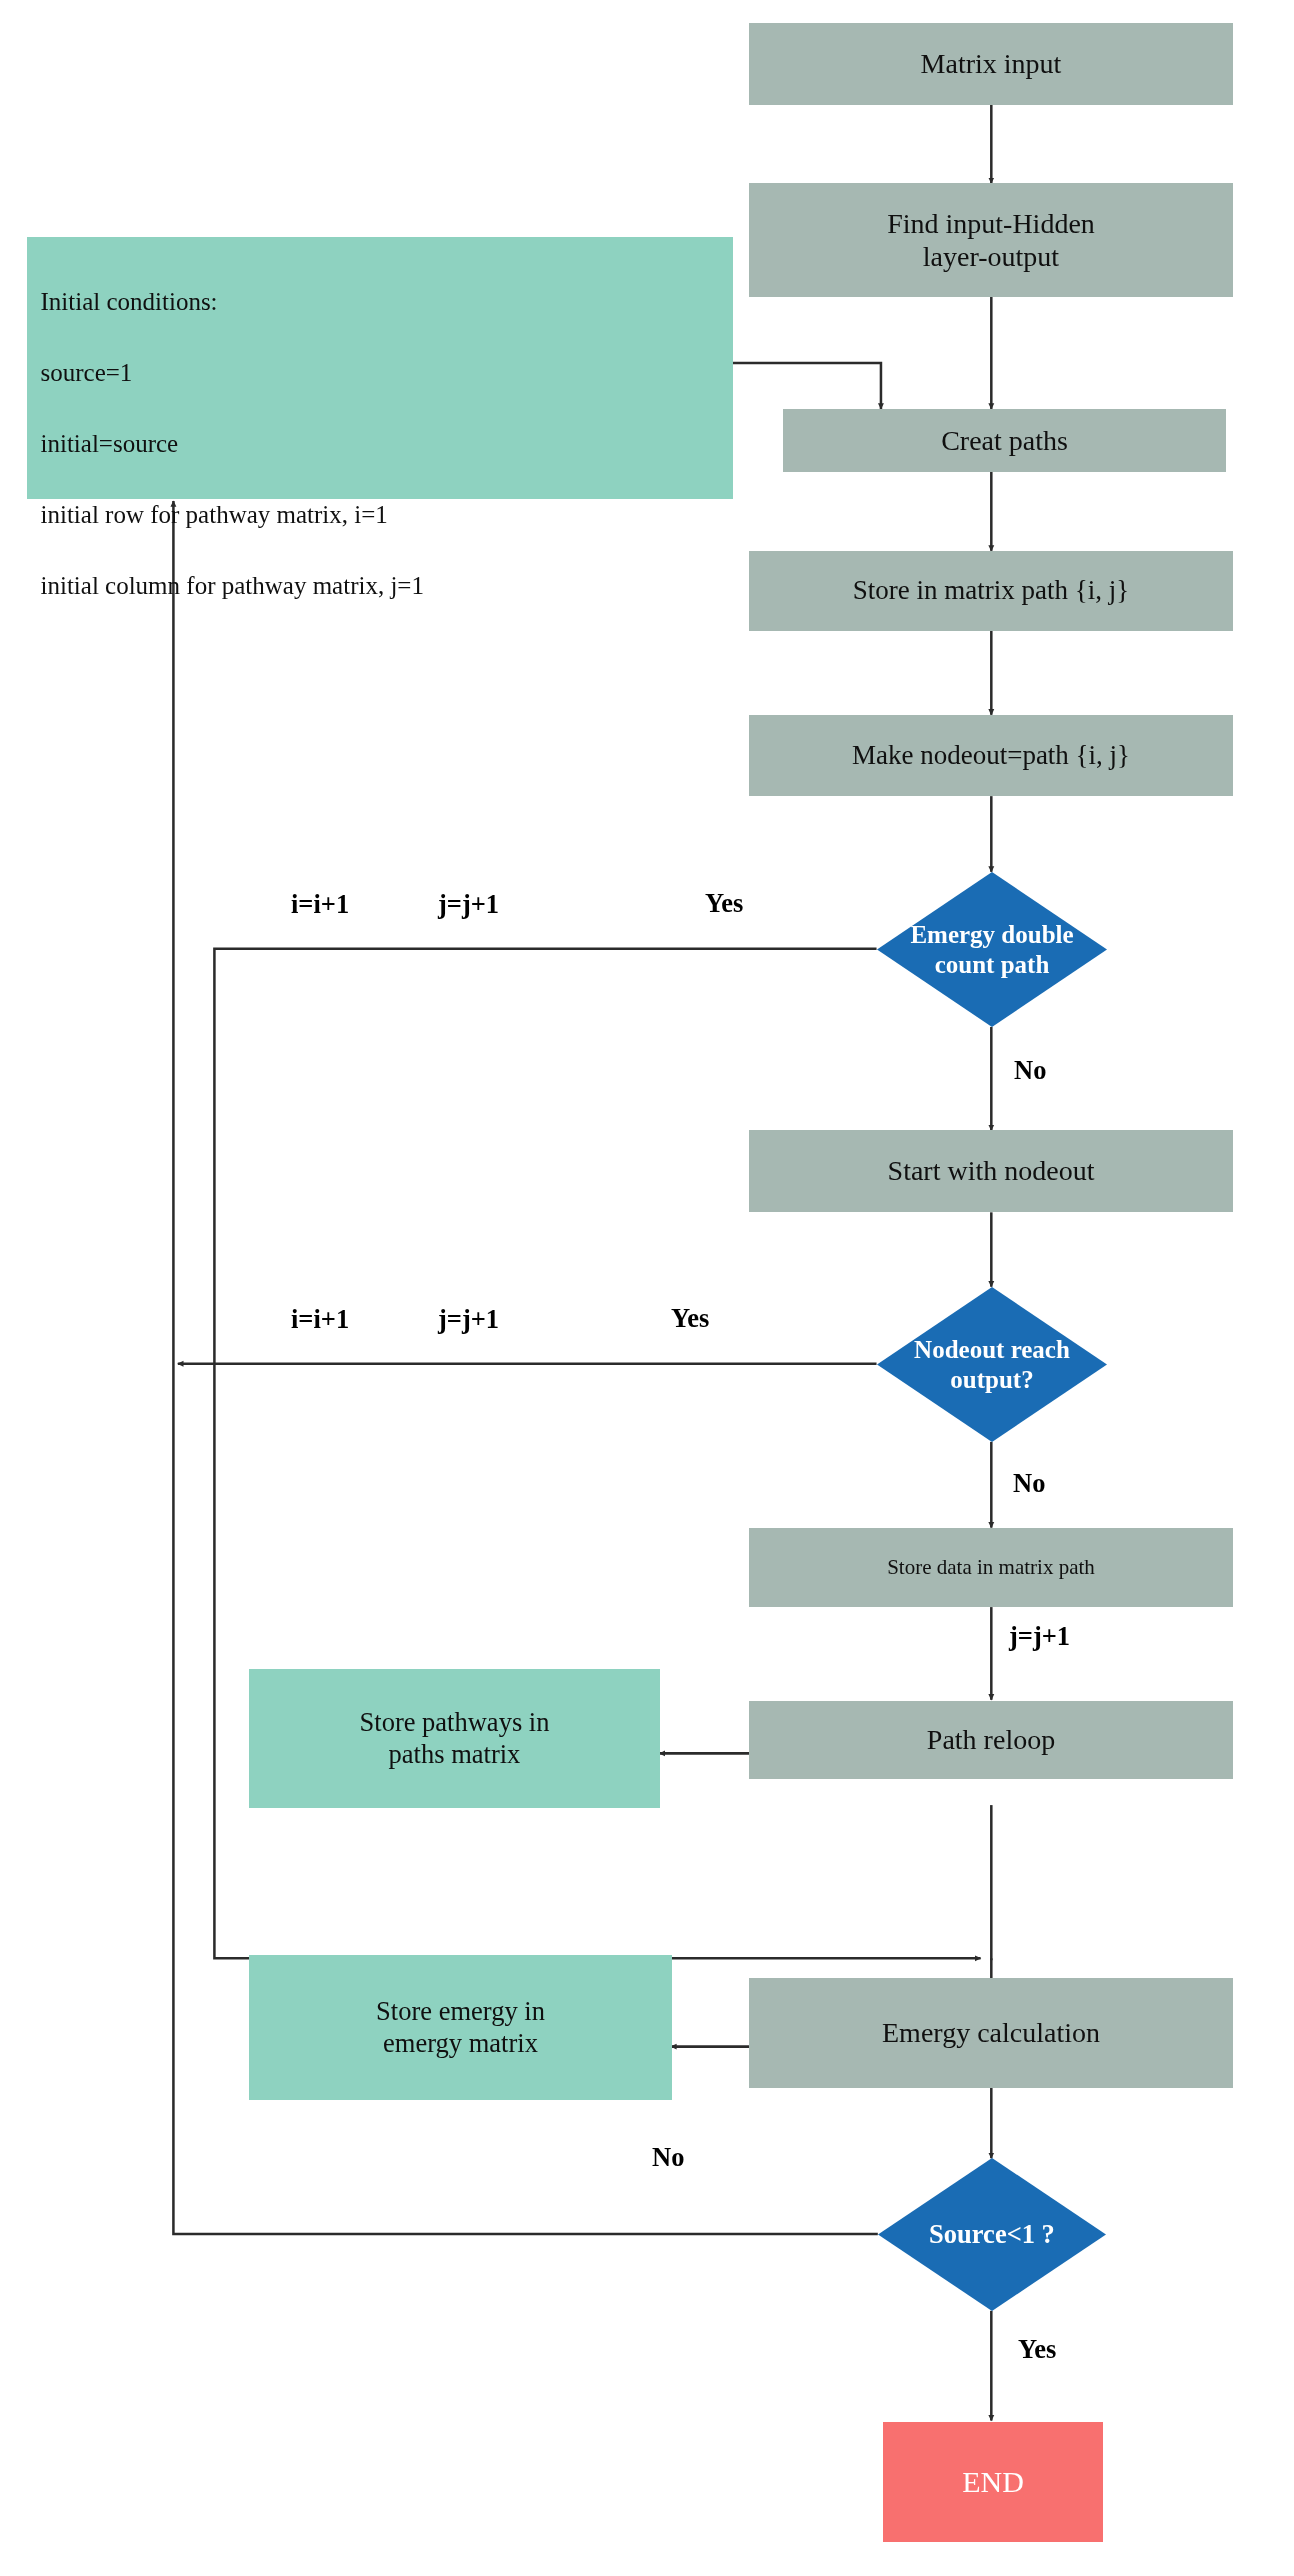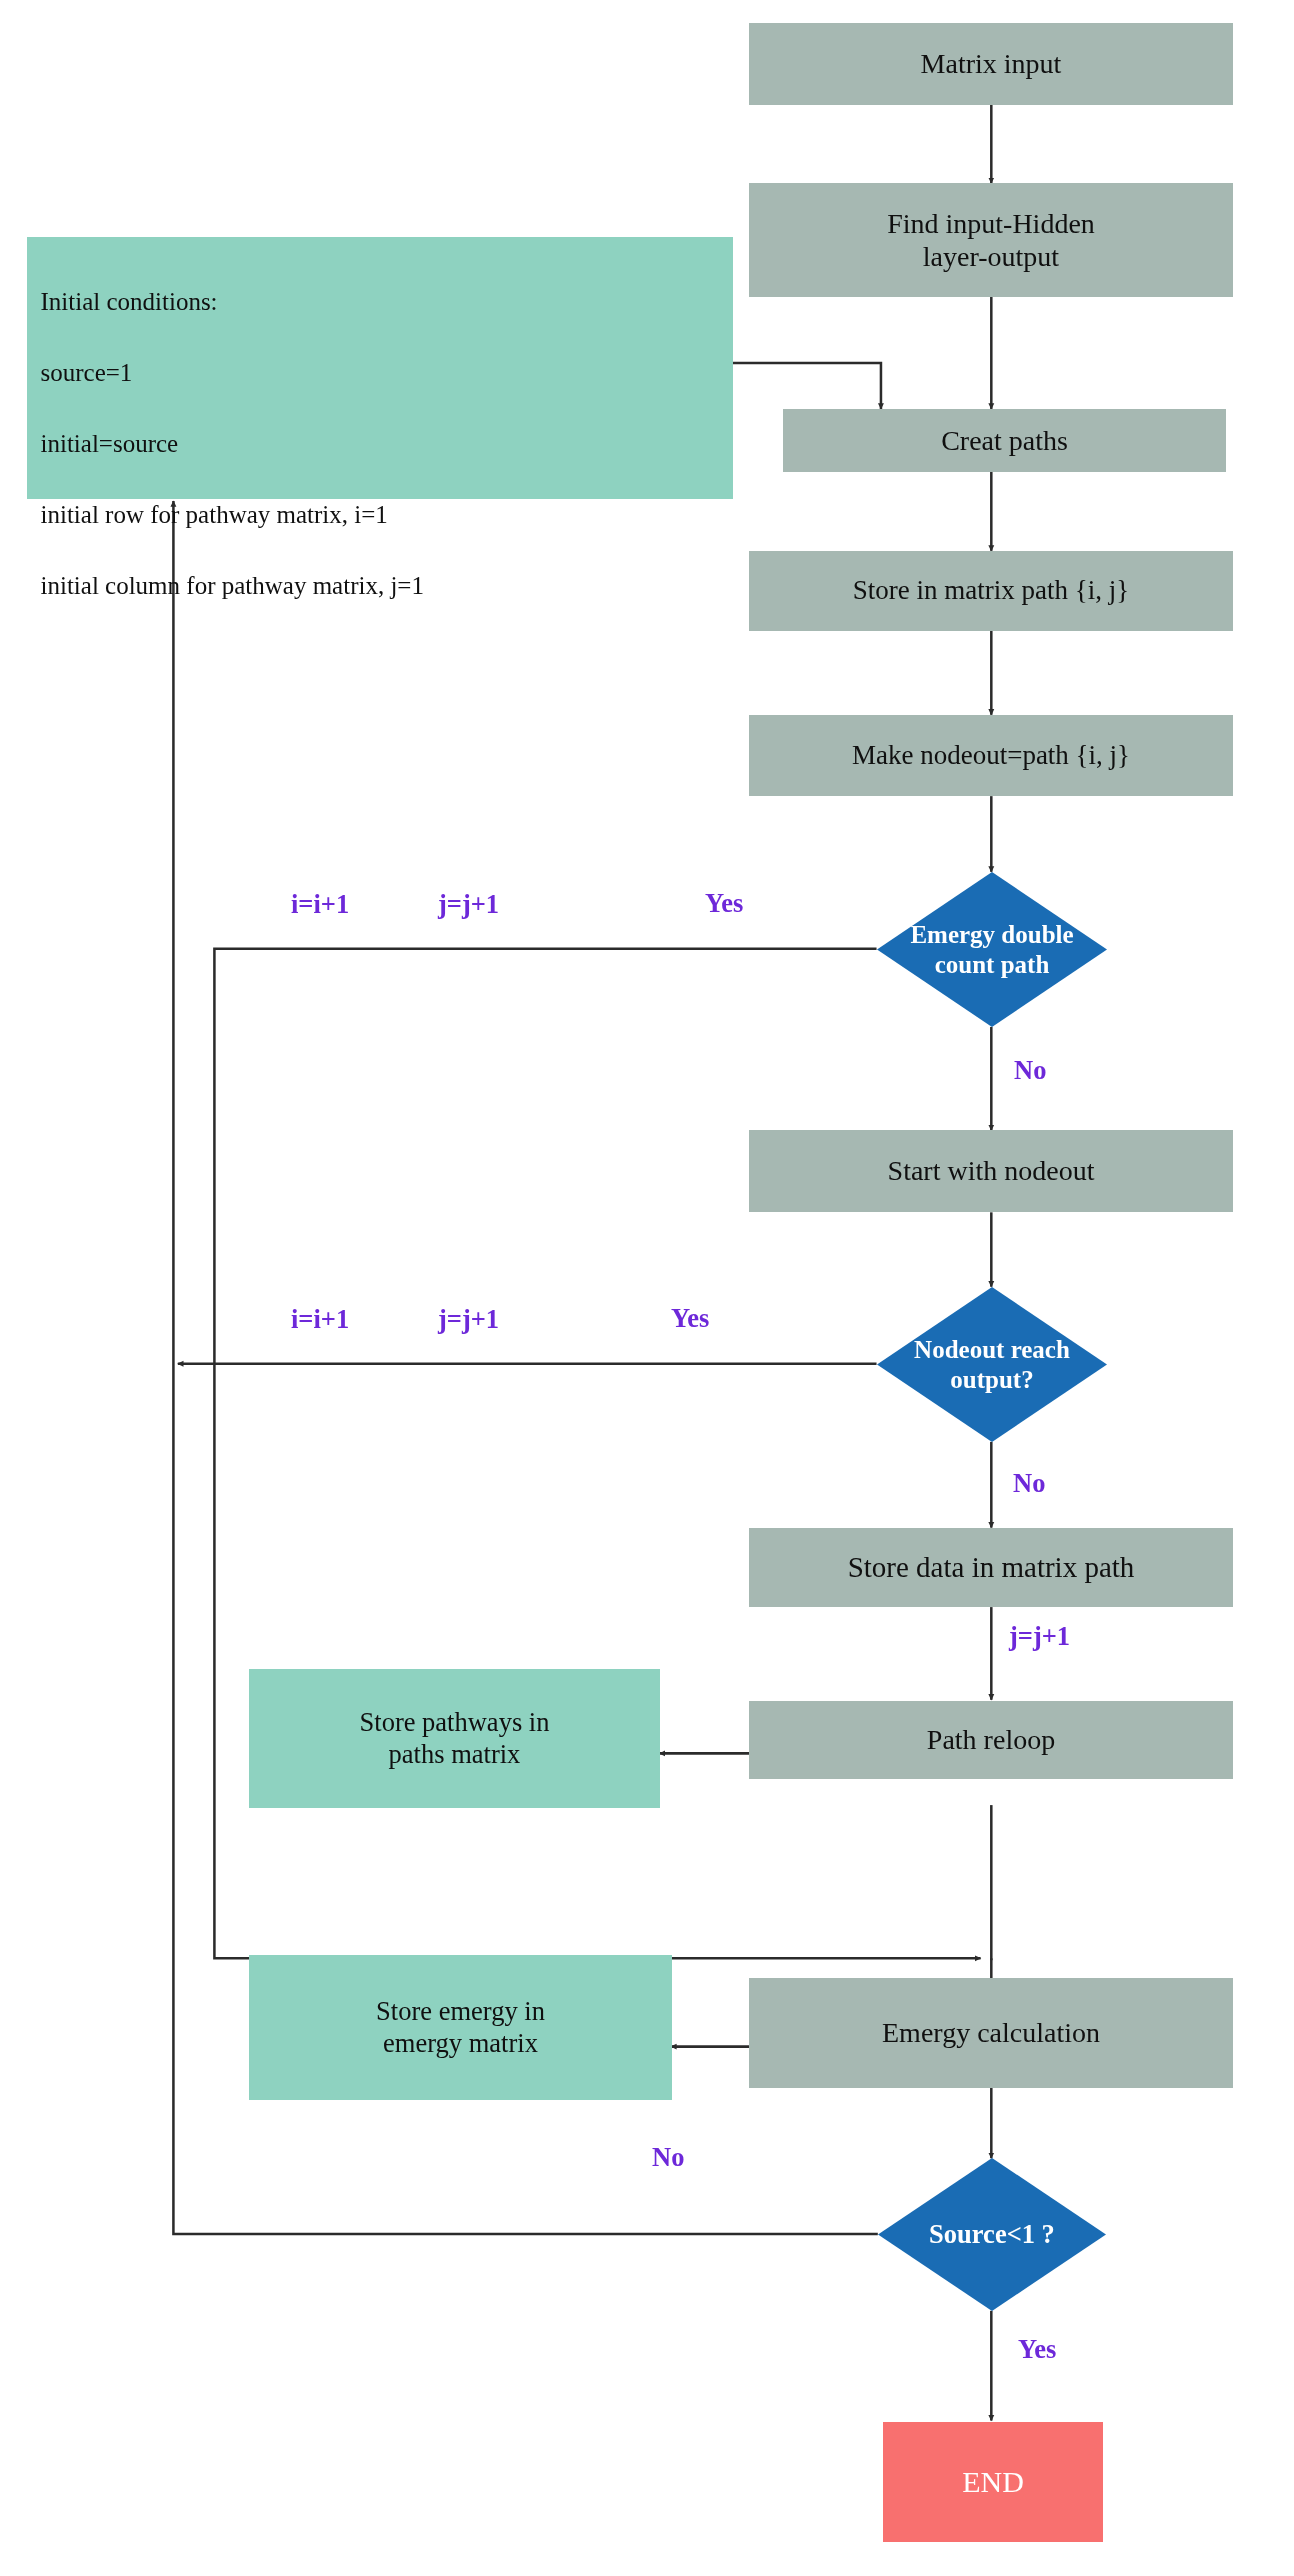--- a/index.html
+++ b/index.html
@@ -47,21 +47,21 @@
     line-height:1.2;
     white-space:pre-line;
     background:#1a6cb4;
     clip-path:polygon(50% 0%, 100% 50%, 50% 100%, 0% 50%);
   }
   .decision span{ position:relative; z-index:2; display:block; width:88%; }
   .lbl{
     position:absolute;
     font-family:"Liberation Serif", serif;
     font-weight:bold;
-    color:#6d28d9;
+    color:#000000;
     white-space:nowrap;
   }
   svg.wires{
     position:absolute;
     left:0; top:0;
     width:1294px;
     height:2576px;
     pointer-events:none;
   }
 </style>
@@ -166,21 +166,21 @@
   <div class="decision" style="left:877px; top:1287px; width:230px; height:155px; font-size:25px;">
     <span>Nodeout reach
 output?</span>
   </div>
 
   <div class="lbl" style="left:291px; top:1304px; font-size:26.5px;">i=i+1</div>
   <div class="lbl" style="left:438px; top:1304px; font-size:26.5px;">j=j+1</div>
   <div class="lbl" style="left:671px; top:1303px; font-size:26.5px;">Yes</div>
   <div class="lbl" style="left:1013px; top:1468px; font-size:26.5px;">No</div>
 
-  <div class="node proc" style="left:749px; top:1528px; width:484px; height:79px; font-size:29px;">
+  <div class="node proc" style="left:749px; top:1528px; width:484px; height:79px; font-size:21px;">
     <span>Store data in matrix path</span>
   </div>
 
   <div class="lbl" style="left:1009px; top:1621px; font-size:26.5px;">j=j+1</div>
 
   <div class="node proc" style="left:749px; top:1701px; width:484px; height:78px; font-size:28px;">
     <span>Path reloop</span>
   </div>
 
   <div class="node store" style="left:249px; top:1669px; width:411px; height:139px; font-size:26.5px;">

